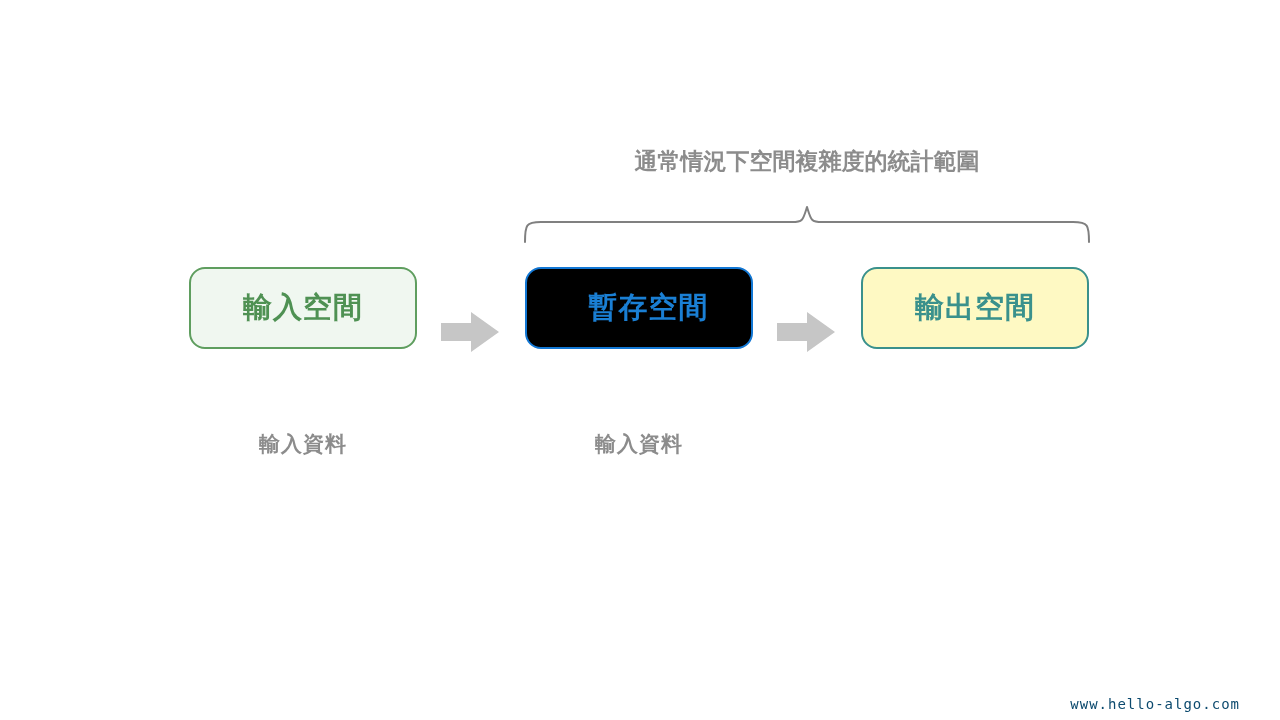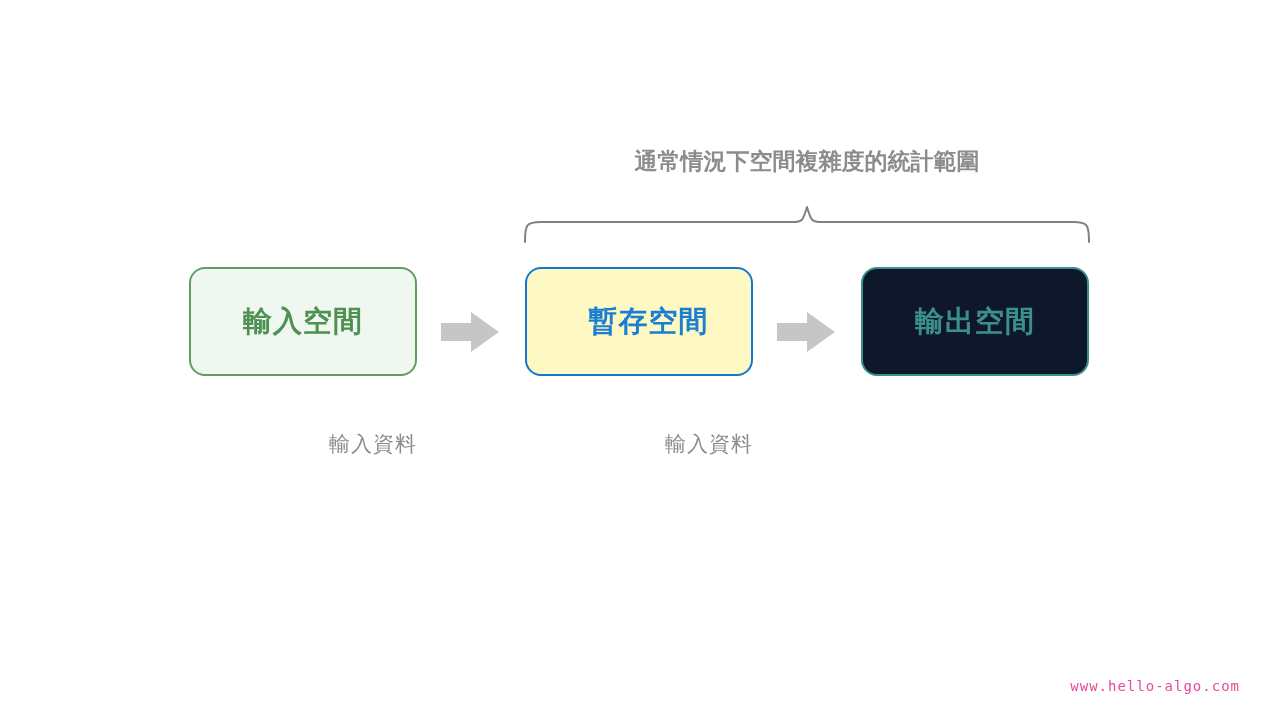--- a/index.html
+++ b/index.html
@@ -52,35 +52,35 @@
     left: 189px;
     top: 267px;
     width: 900px;
     height: 114px;
   }
 
   .box {
     position: absolute;
     top: 0;
     width: 228px;
-    height: 109px;
+    height: 82px;
     box-sizing: border-box;
     border-radius: 16px;
     border-style: solid;
     border-width: 2px;
     display: flex;
     align-items: center;
     justify-content: center;
     font-size: 29px;
     font-weight: bold;
     letter-spacing: 1px;
   }
   .box-1 { left: 0px;   background: #f0f7f0; border-color: #5f9e5f; color: #4f9153; }
-  .box-2 { left: 336px; background: #fef9c3; border-color: #1277d4; color: #1a7fd4; padding-left: 19px; }
-  .box-3 { left: 672px; background: #0f172a; border-color: #3a918c; color: #3a918c; }
+  .box-2 { left: 336px; background: #000000; border-color: #1277d4; color: #1a7fd4; padding-left: 19px; }
+  .box-3 { left: 672px; background: #fef9c3; border-color: #3a918c; color: #3a918c; }
 
   
   .arrow {
     position: absolute;
     top: 45px;
     width: 60px;
     height: 40px;
   }
   .arrow-1 { left: 252px; }
   .arrow-2 { left: 588px; }
@@ -90,40 +90,41 @@
     position: absolute;
     left: 189px;
     top: 420px;
     width: 900px;
     height: 140px;
   }
   .col {
     position: absolute;
     top: 0;
     width: 228px;
-    text-align: right;
+    text-align: center;
     font-size: 21px;
     line-height: 48px;
     color: #8c8c8c;
     letter-spacing: 1px;
+    font-weight: bold;
   }
   .col-1 { left: 0px; }
   .col-2 { left: 336px; }
   .col-3 { left: 672px; }
   .col .line { display: block; }
 
   
   .watermark {
     position: absolute;
     right: 40px;
-    bottom: 26px;
+    bottom: 8px;
     font-family: "DejaVu Sans Mono", "Liberation Mono", monospace;
     font-size: 14px;
     letter-spacing: 1px;
-    color: #ec4899;
+    color: #0c4a6e;
   }
 </style>
 </head>
 <body>
 
 <div id="canvas">
 
   <div class="caption-wrap">
     <span class="seg">通常情況下</span><span class="seg strong">空間複雜度</span><span class="seg">的統計範圍</span>
   </div>

